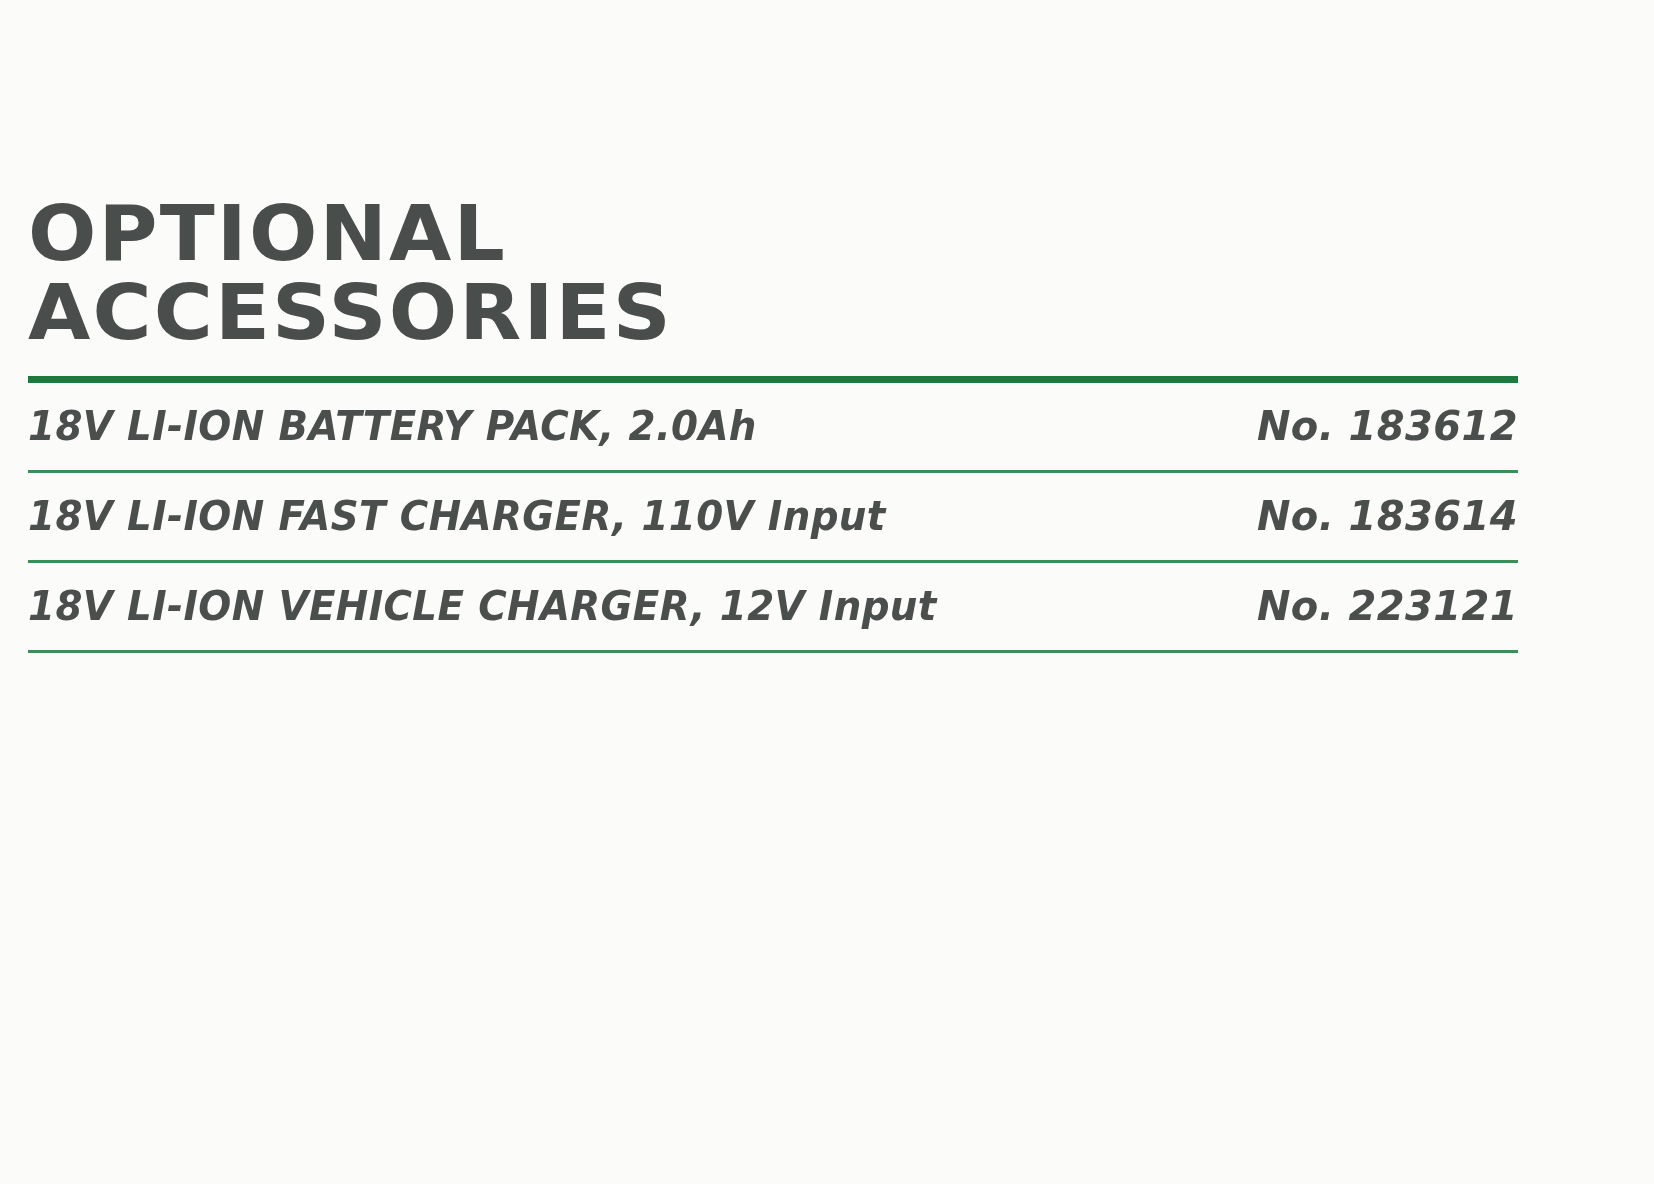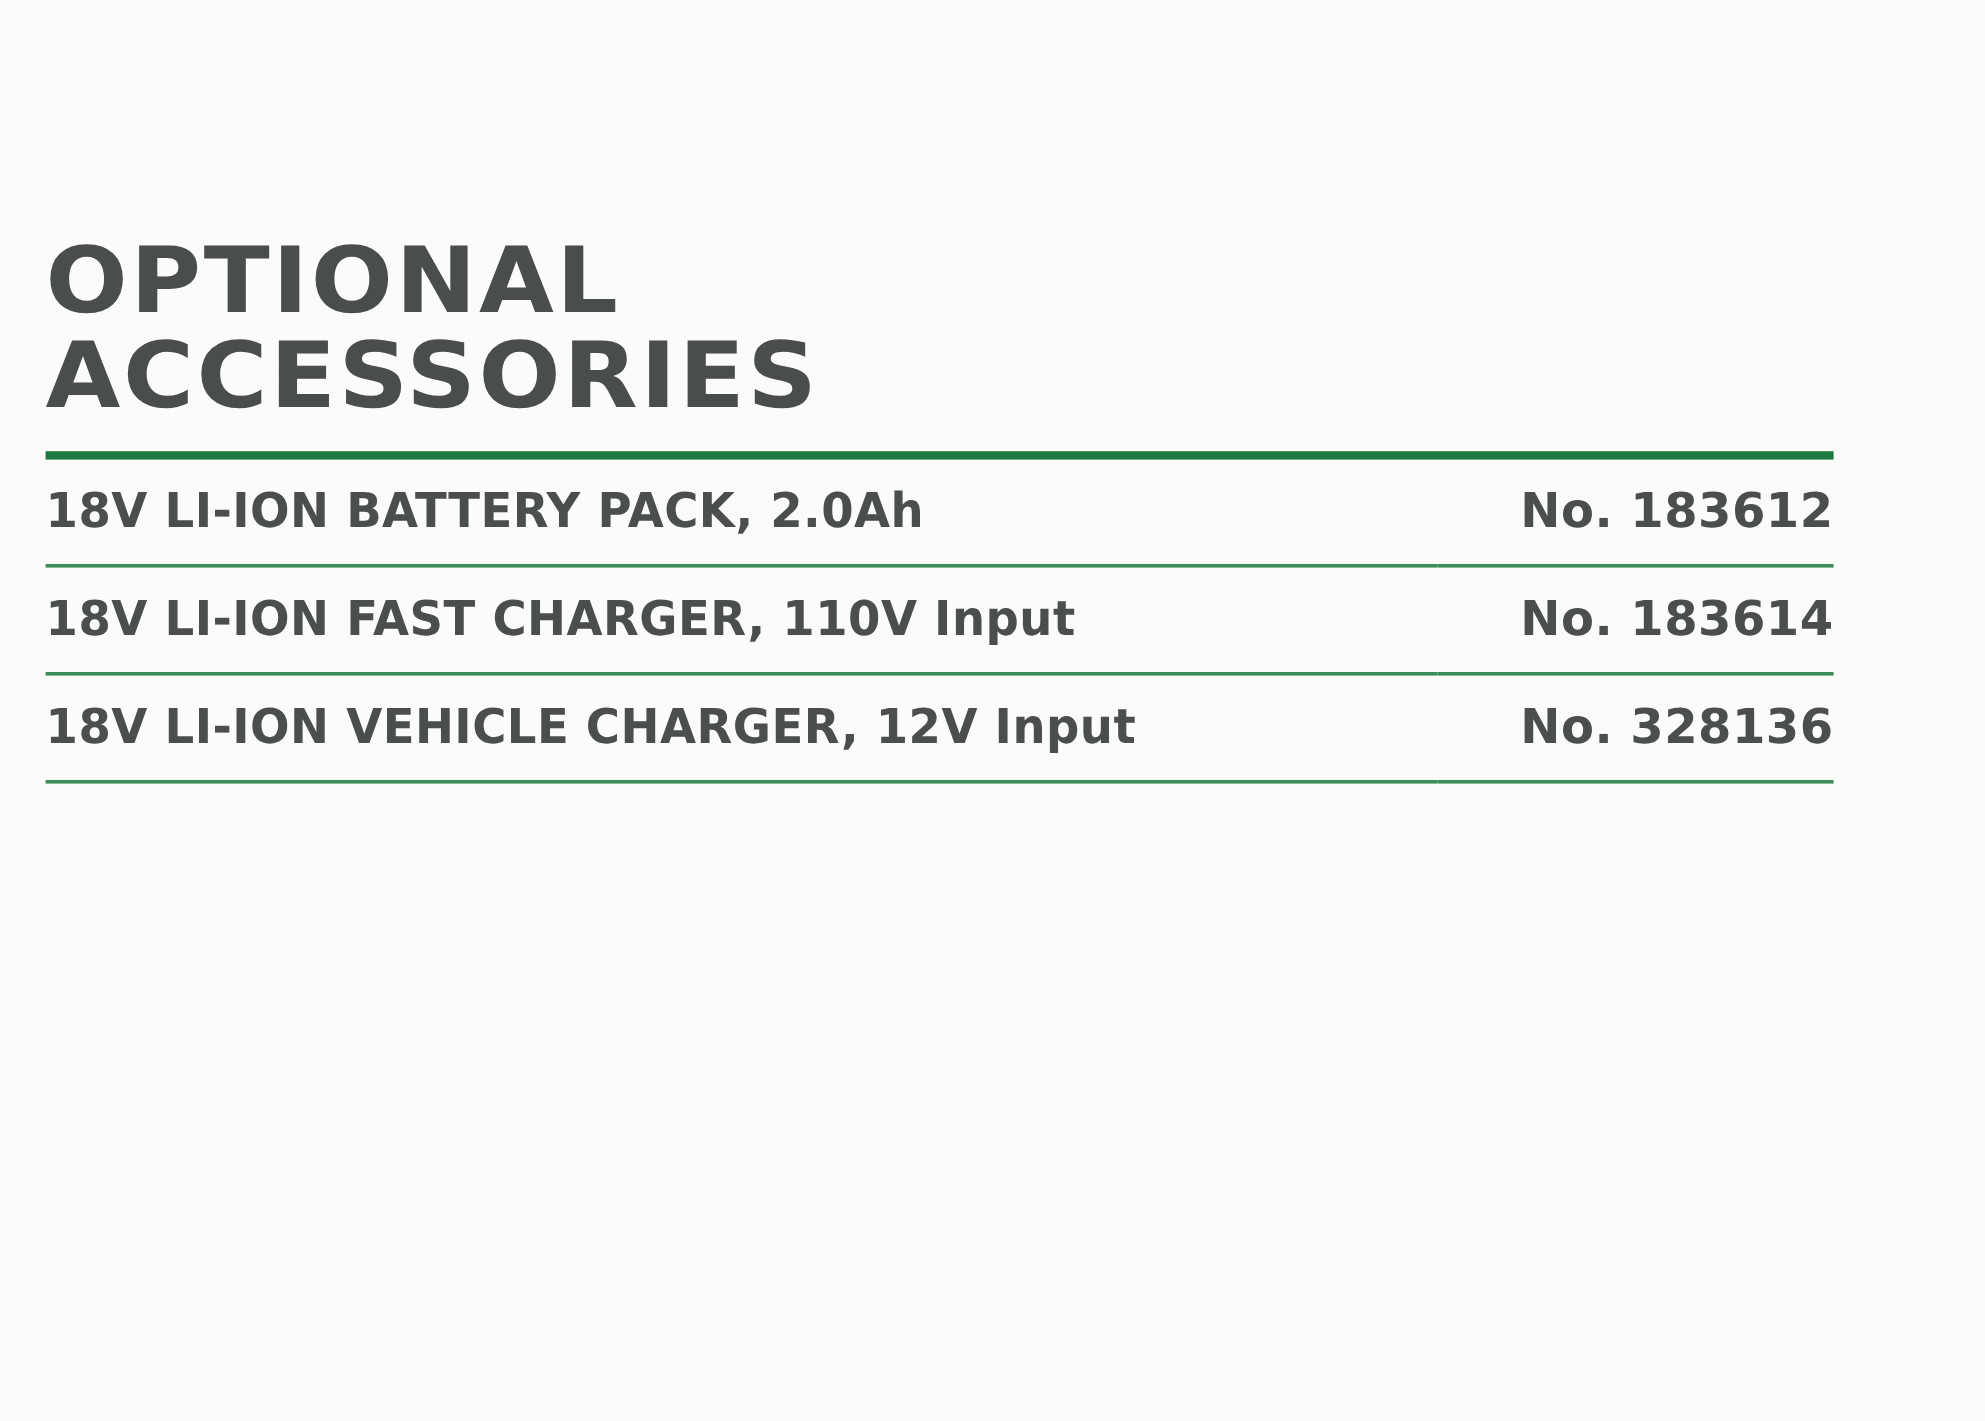--- a/index.html
+++ b/index.html
@@ -14,21 +14,21 @@
     overflow: hidden;
   }
   .page {
     position: relative;
     width: 1654px;
     height: 1184px;
     background: #fbfbfa;
   }
   .content {
     position: absolute;
-    left: 38px;
+    left: 28px;
     top: 198px;
     width: 1490px;
   }
   .title-block {
     margin: 0 0 26px 0;
   }
   .title-line {
     display: block;
     font-family: "DejaVu Sans", sans-serif;
     font-weight: bold;
@@ -46,20 +46,21 @@
   }
   .rule-top {
     height: 7px;
     background: #1d7a3e;
     width: 1490px;
     margin-bottom: 0;
   }
   .acc-table {
     width: 1490px;
     border-collapse: collapse;
+    font-style: italic;
   }
   .acc-row td {
     padding: 0;
     vertical-align: middle;
     border-bottom: 3px solid #3c8e58;
   }
   .cell-inner {
     height: 87px;
     display: flex;
     align-items: center;
@@ -117,20 +118,20 @@
           </td>
           <td class="sku-cell">
             <div class="cell-inner sku">No. 183614</div>
           </td>
         </tr>
         <tr class="acc-row">
           <td>
             <div class="cell-inner desc">18V LI-ION VEHICLE CHARGER, 12V Input</div>
           </td>
           <td class="sku-cell">
-            <div class="cell-inner sku">No. 328136</div>
+            <div class="cell-inner sku">No. 223121</div>
           </td>
         </tr>
       </tbody>
     </table>
 
   </div>
 </div>
 
 </body></html>

